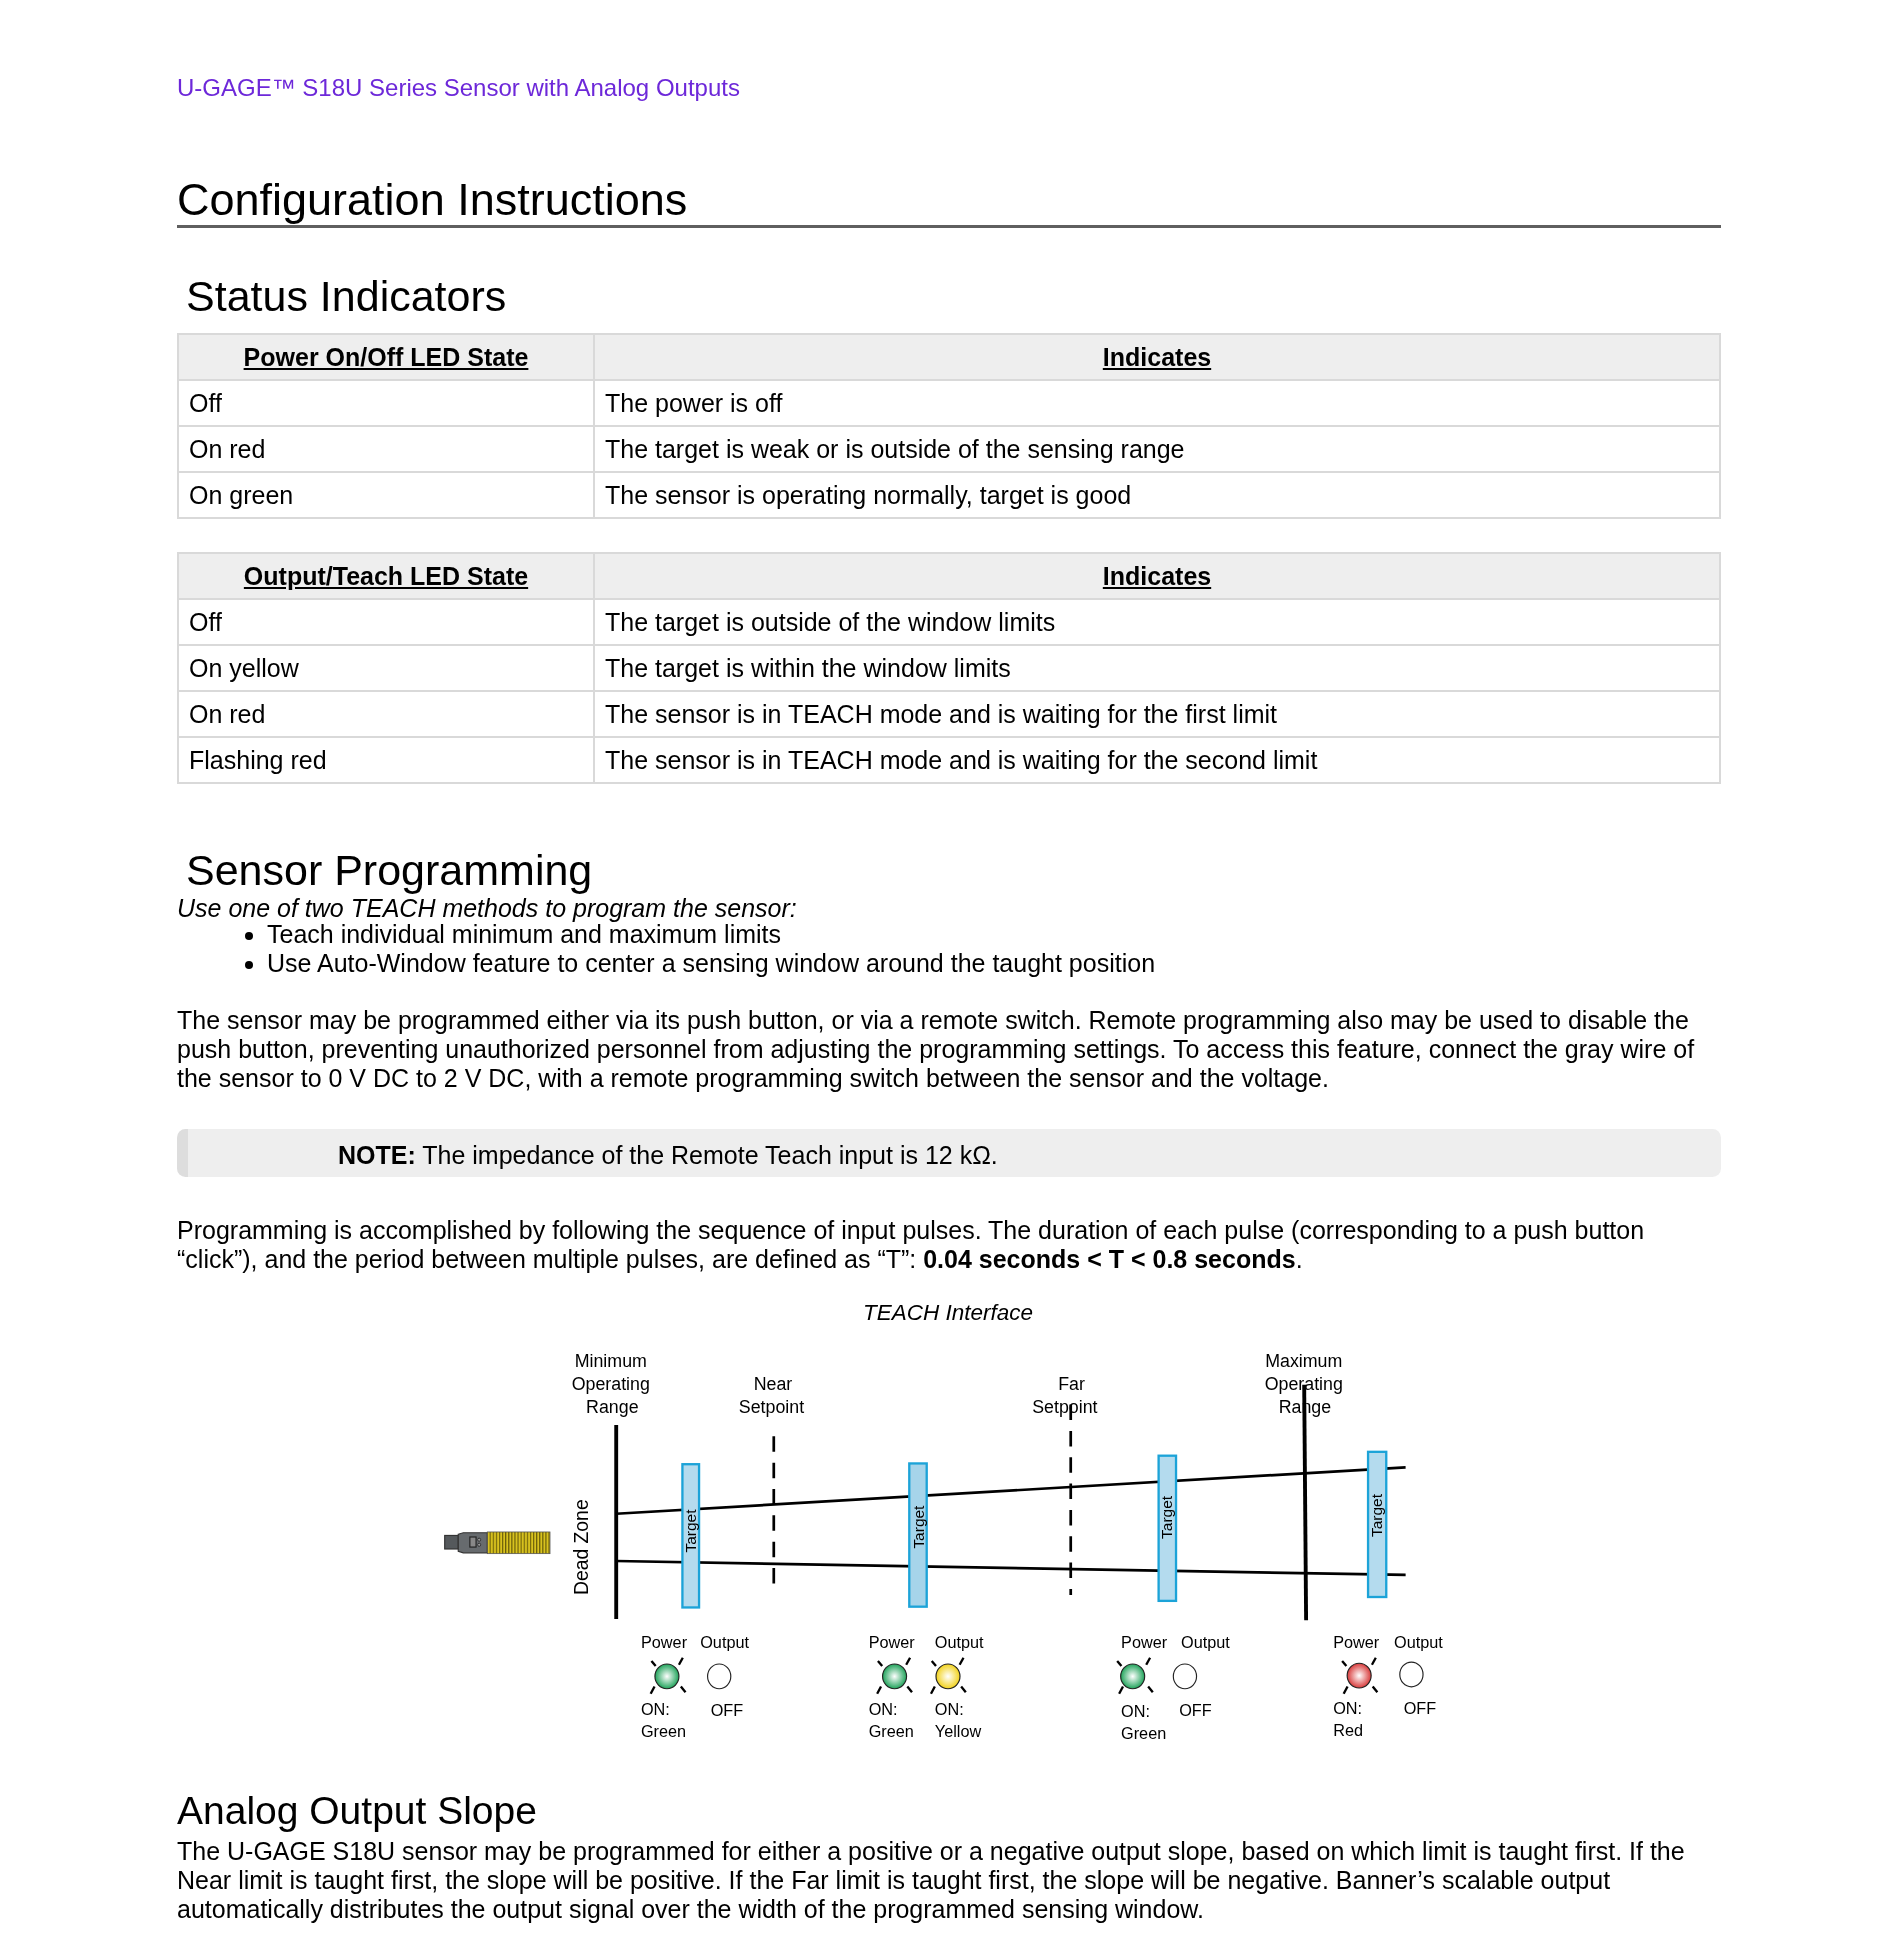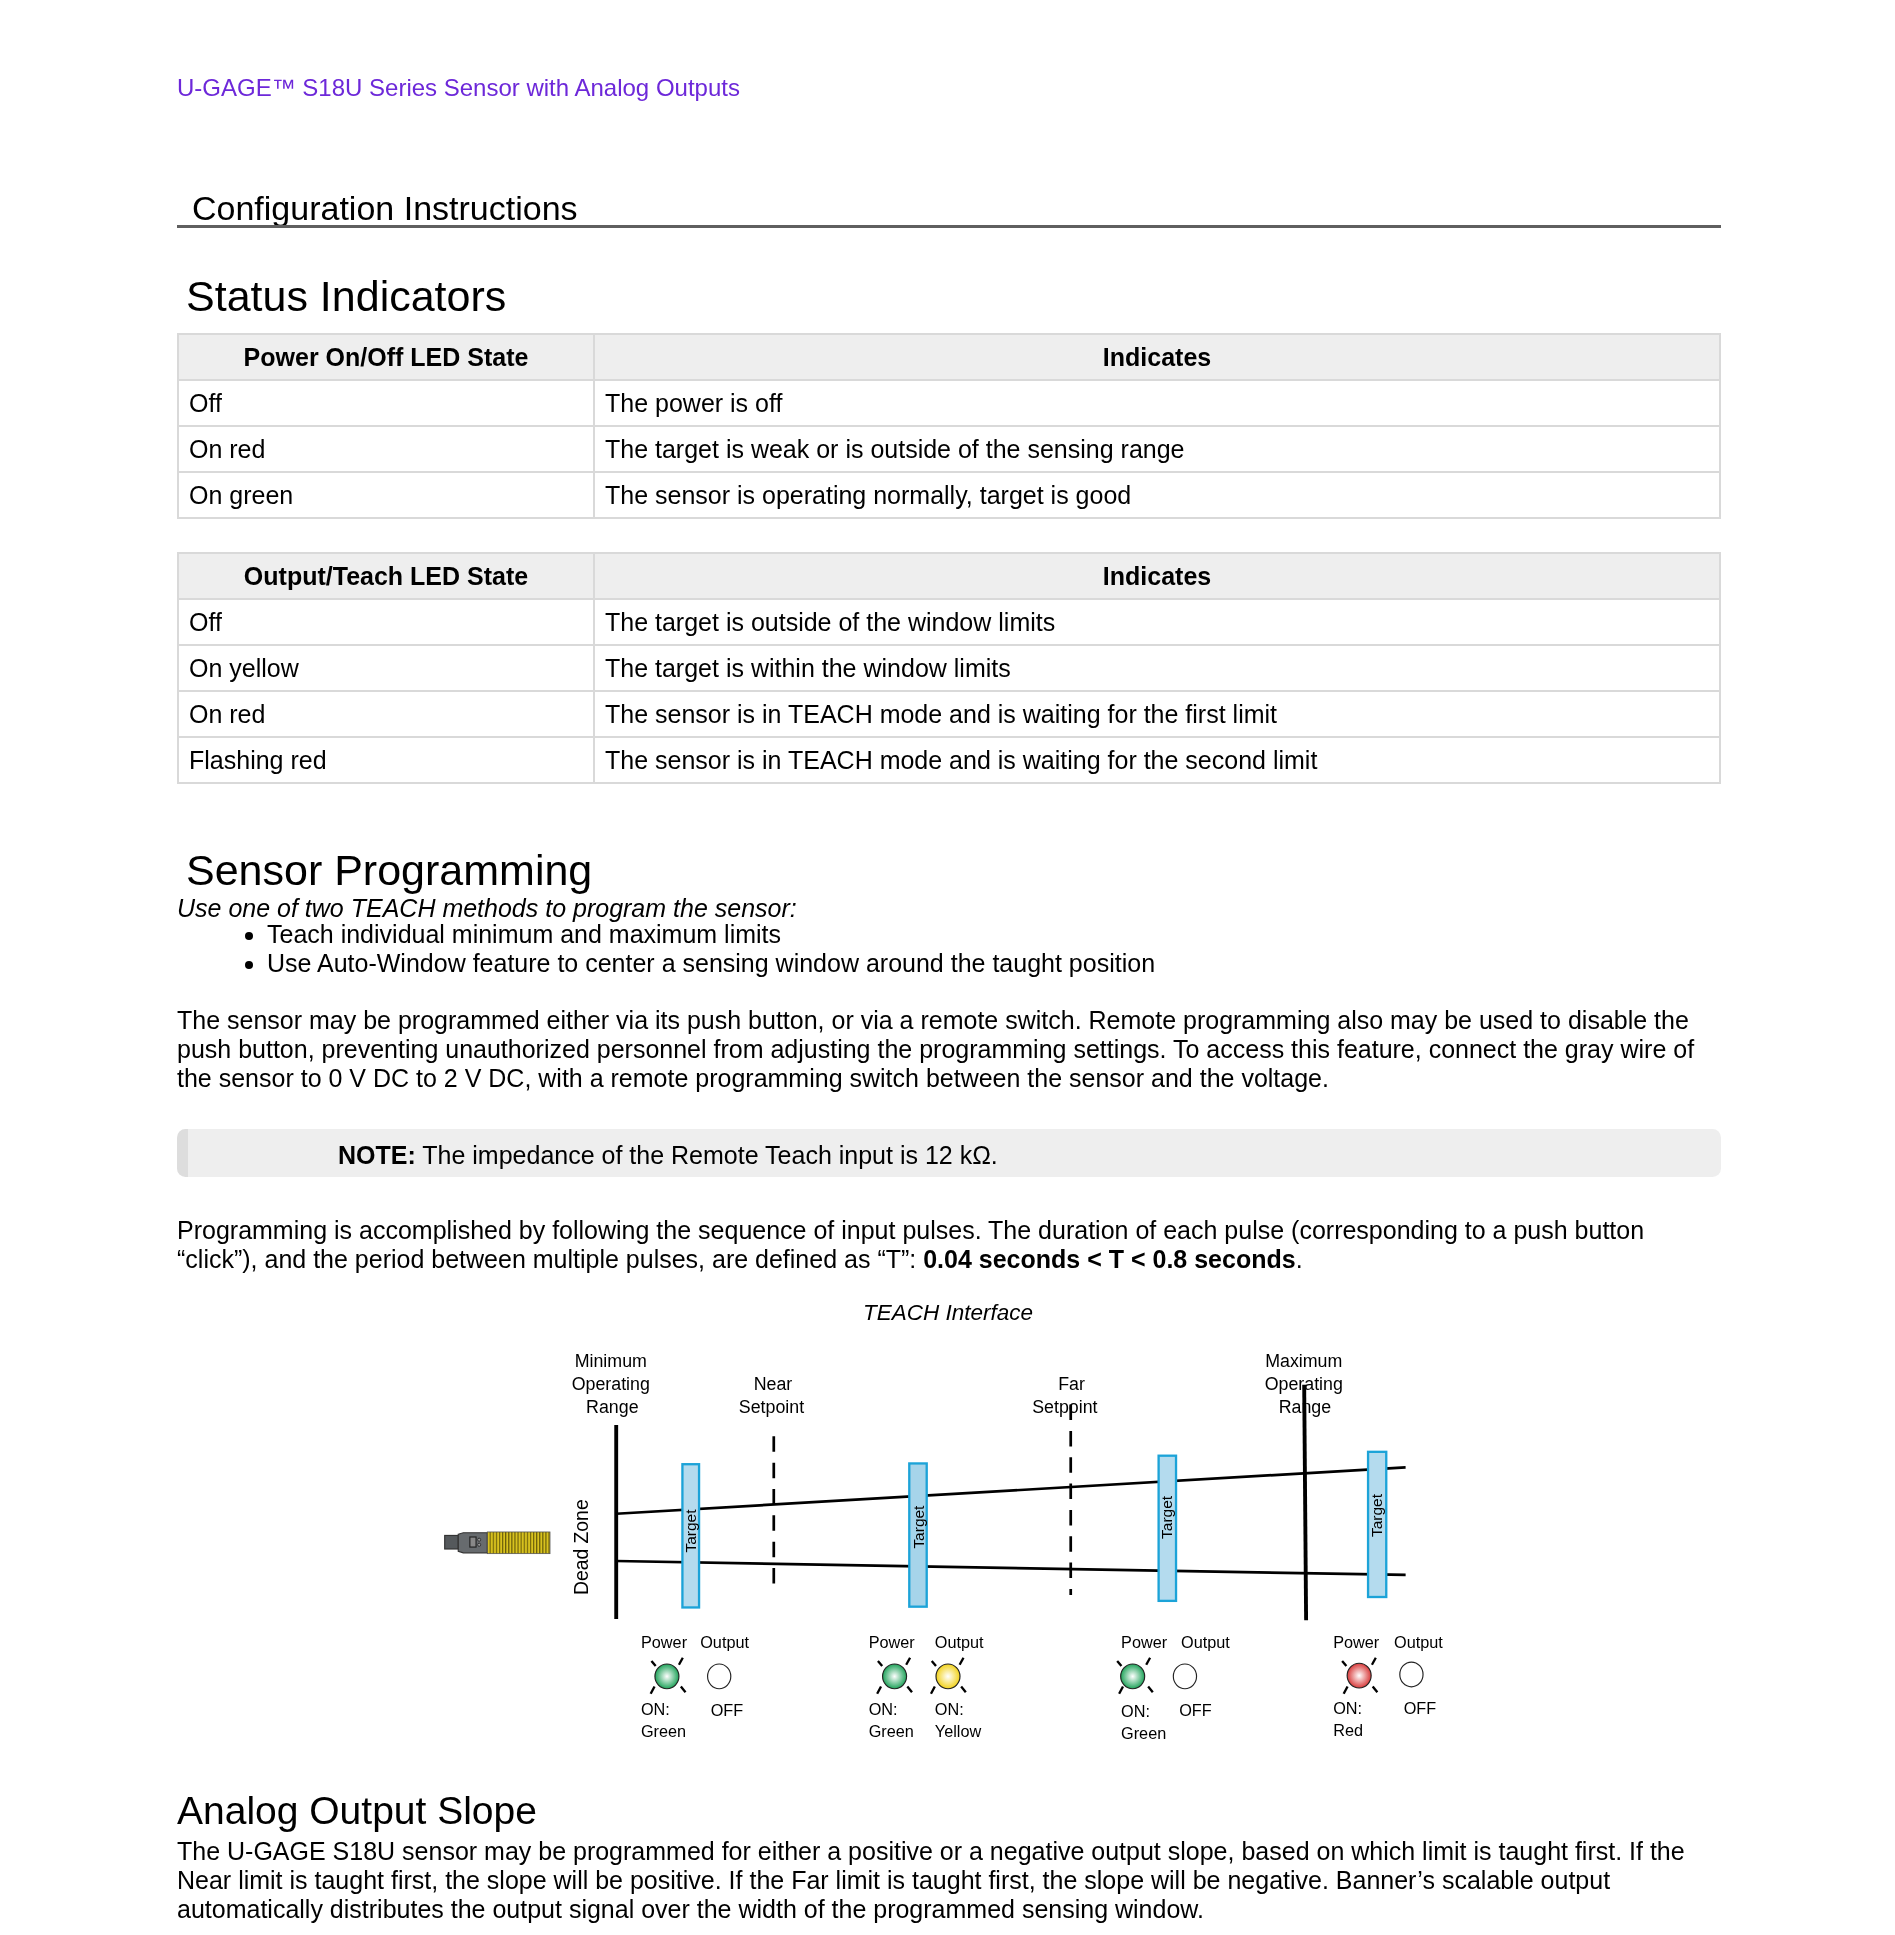--- a/index.html
+++ b/index.html
@@ -1,28 +1,28 @@
 <!DOCTYPE html>
 <html style="font-size:6.2px"><head>
 <meta charset="utf-8">
 <style>
   html, body { margin:0; padding:0; background:#ffffff; }
   body { width:1896px; height:2453px; position:relative; overflow:hidden;
          font-family:"Liberation Sans", sans-serif; color:#000; }
   .abs { position:absolute; }
   .running-header { left:177px; top:74px; font-size:24px; color:#6d28d9; }
-  .h1 { left:177px; top:174px; font-size:34px; font-weight:normal; margin:15px; }
+  .h1 { left:177px; top:174px; font-size:45px; font-weight:normal; margin:0; }
   .h1-rule { left:177px; top:225px; width:1544px; height:2.7px; background:#5f5f5f; }
   .h2 { left:177px; font-size:43px; font-weight:normal; margin:9px; }
   .h3 { left:177px; font-size:39px; font-weight:normal; margin:0; }
   table.st { position:absolute; left:177px; width:1544px; border-collapse:collapse;
              font-size:25px; }
   table.st th, table.st td { border:2.7px solid #d9d9d9; height:44px; padding:0 10px;
              text-align:left; vertical-align:middle; }
-  table.st th { background:#eeeeee; font-weight:bold; text-align:center; }
+  table.st th { background:#eeeeee; font-weight:bold; text-align:center;text-decoration:underline; }
   table.st col.c1 { width:416px; }
   .para { left:177px; width:1545px; font-size:25px; line-height:29px; margin:0; }
   ul.bullets { position:absolute; left:240px; top:920px; margin:0; padding:0 0 0 27px;
                font-size:25px; line-height:29px; list-style:disc; }
   .note { left:177px; top:1129px; width:1544px; height:48px; background:#eeeeee;
           border-radius:8.5px; border-left:11px solid #dddddd; box-sizing:border-box; }
   .note-text { left:338px; top:1141px; font-size:25px; }
   .note-text b { font-weight:bold; }
   .caption { left:0; width:1896px; top:1300px; text-align:center; font-size:22.5px; font-style:italic; }
   svg.diagram { position:absolute; left:0; top:0; }

